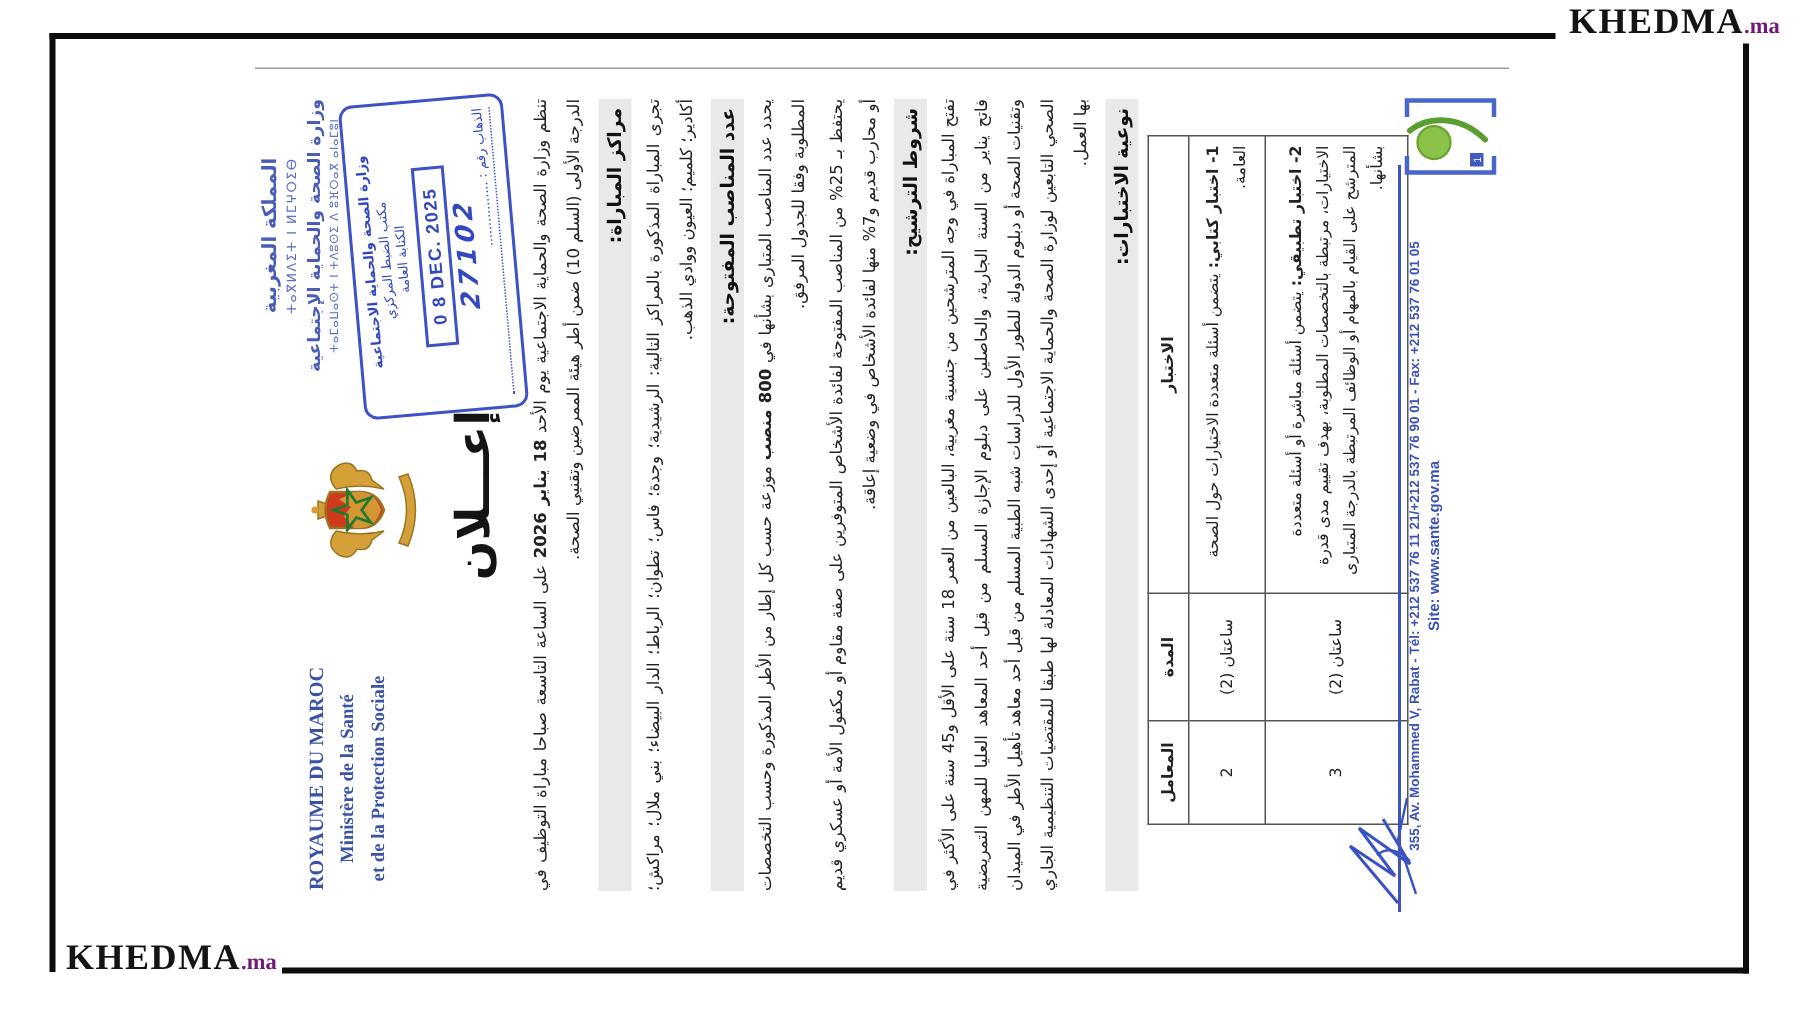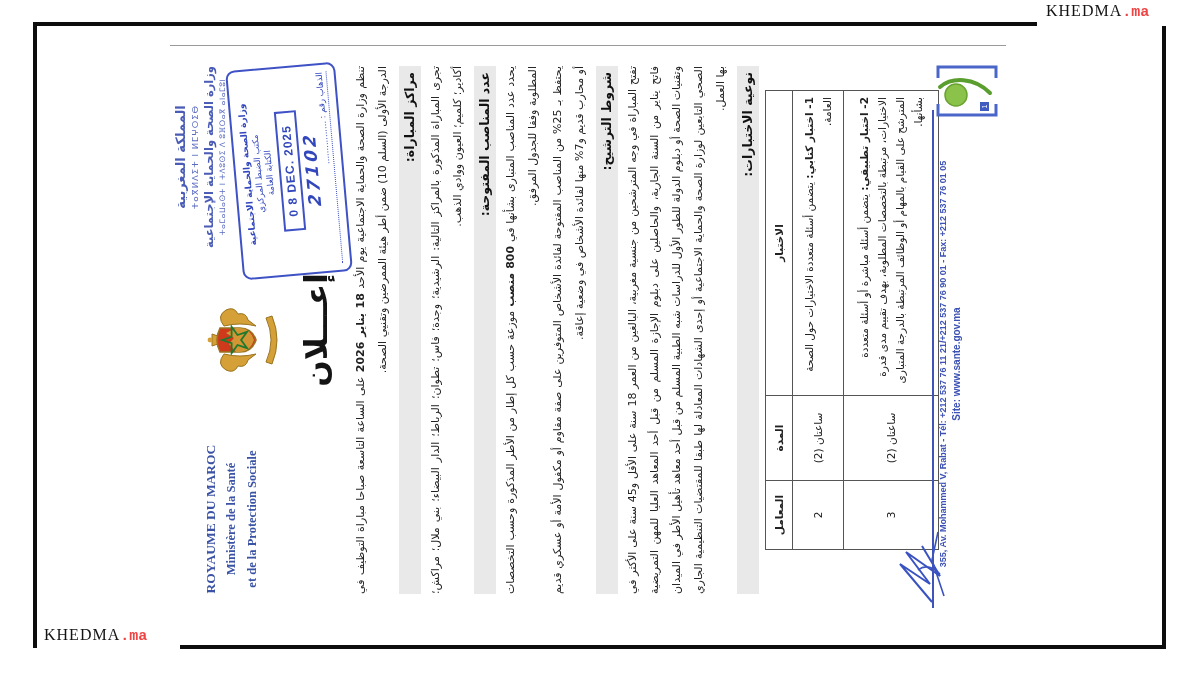--- a/index.html
+++ b/index.html
@@ -9,22 +9,22 @@
   
   .frame{position:absolute;background:#0d0d0d;}
   .frame-top{left:33px;top:22px;width:1004px;height:4px;}
   .frame-left{left:33px;top:22px;width:4px;height:626px;}
   .frame-right{left:1162px;top:26px;width:4px;height:623px;}
   .frame-bottom{left:180px;top:645px;width:986px;height:4px;}
 
   
   .khedma{position:absolute;font-family:"Liberation Serif",serif;color:#141414;
           white-space:nowrap;background:#fff;padding:0 4px;}
-  .khedma .brand{font-size:16px;letter-spacing:1px;}
-  .khedma .tld{font-size:15px;font-weight:bold;color:#ef4444;font-family:Liberation Mono, monospace;}
+  .khedma .brand{font-size:24px;letter-spacing:1px;font-weight:bold;}
+  .khedma .tld{font-size:15px;font-weight:bold;color:#701a75;font-family:Liberation Serif, serif;}
   .khedma-tr{left:1042px;top:2px;}
   .khedma-bl{left:40px;top:626px;}
 
   
   .page{position:absolute;left:300px;top:-90px;width:580px;height:840px;
         transform:rotate(-90deg);transform-origin:50% 50%;background:#fff;direction:rtl;}
   .page-edge{position:absolute;right:5px;top:0;bottom:4px;width:1px;background:#9a9a9a;}
 
   
   .lh-fr{position:absolute;left:10px;top:30px;width:182px;text-align:center;direction:ltr;

